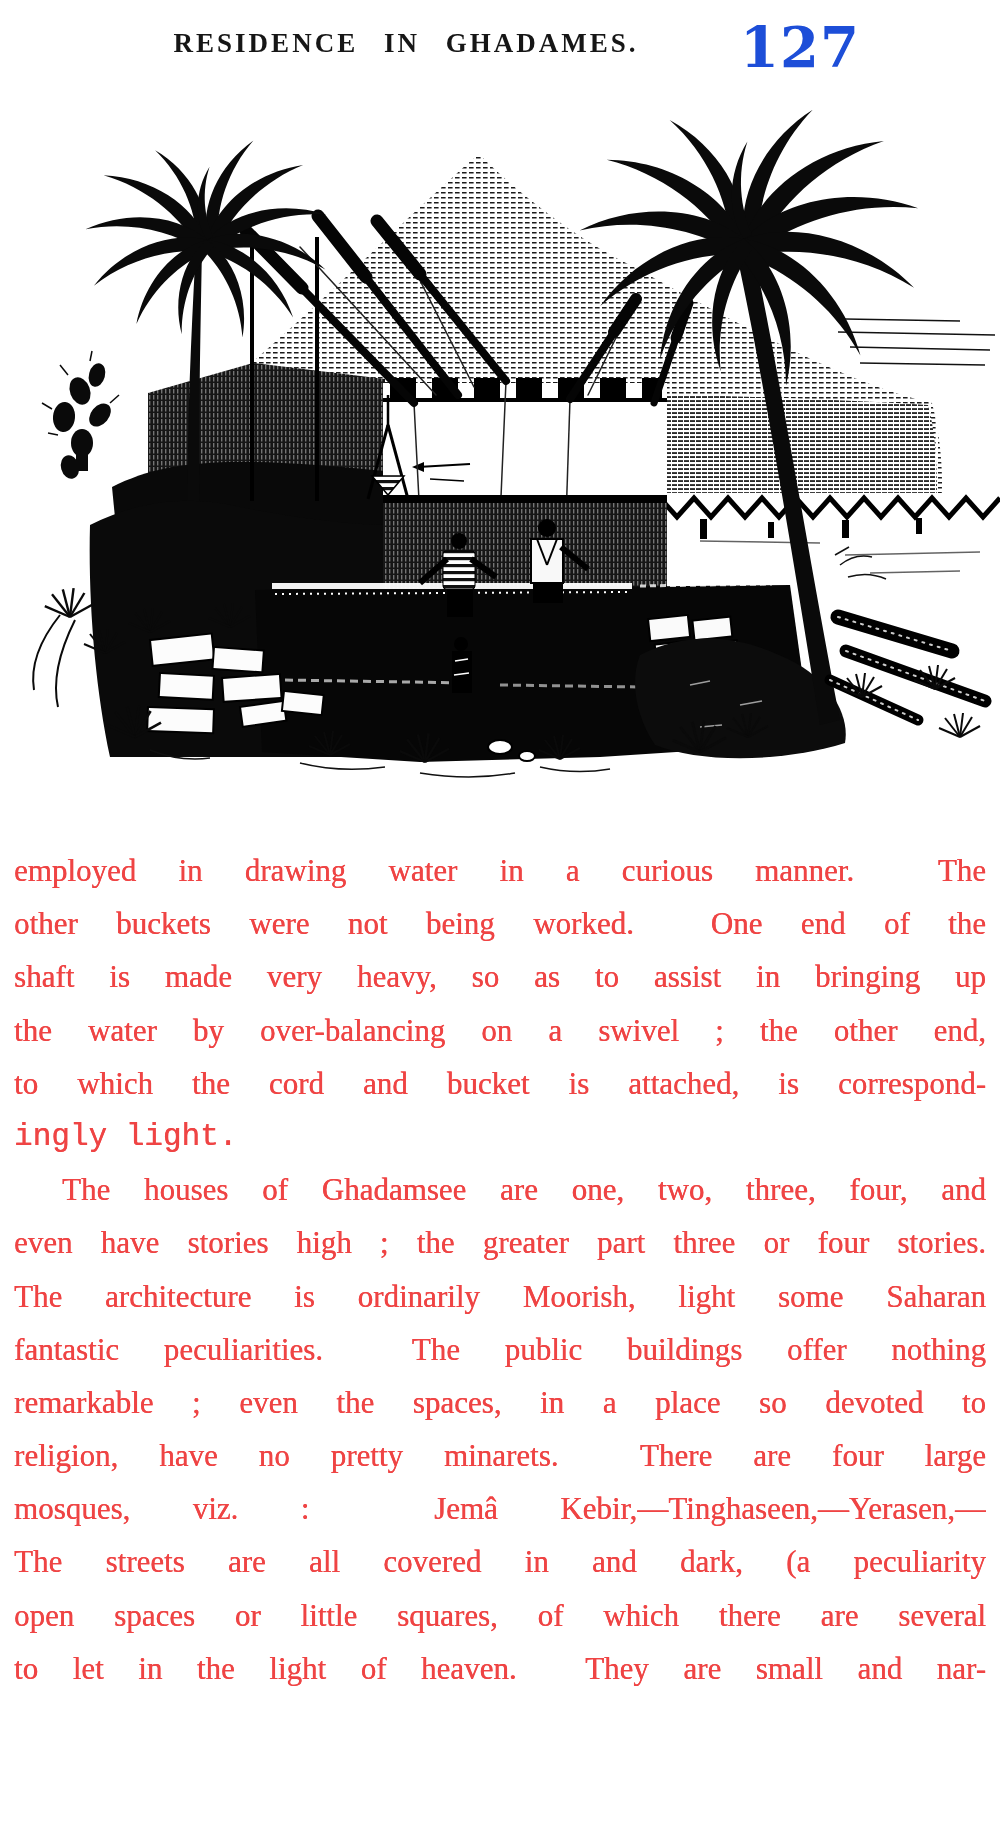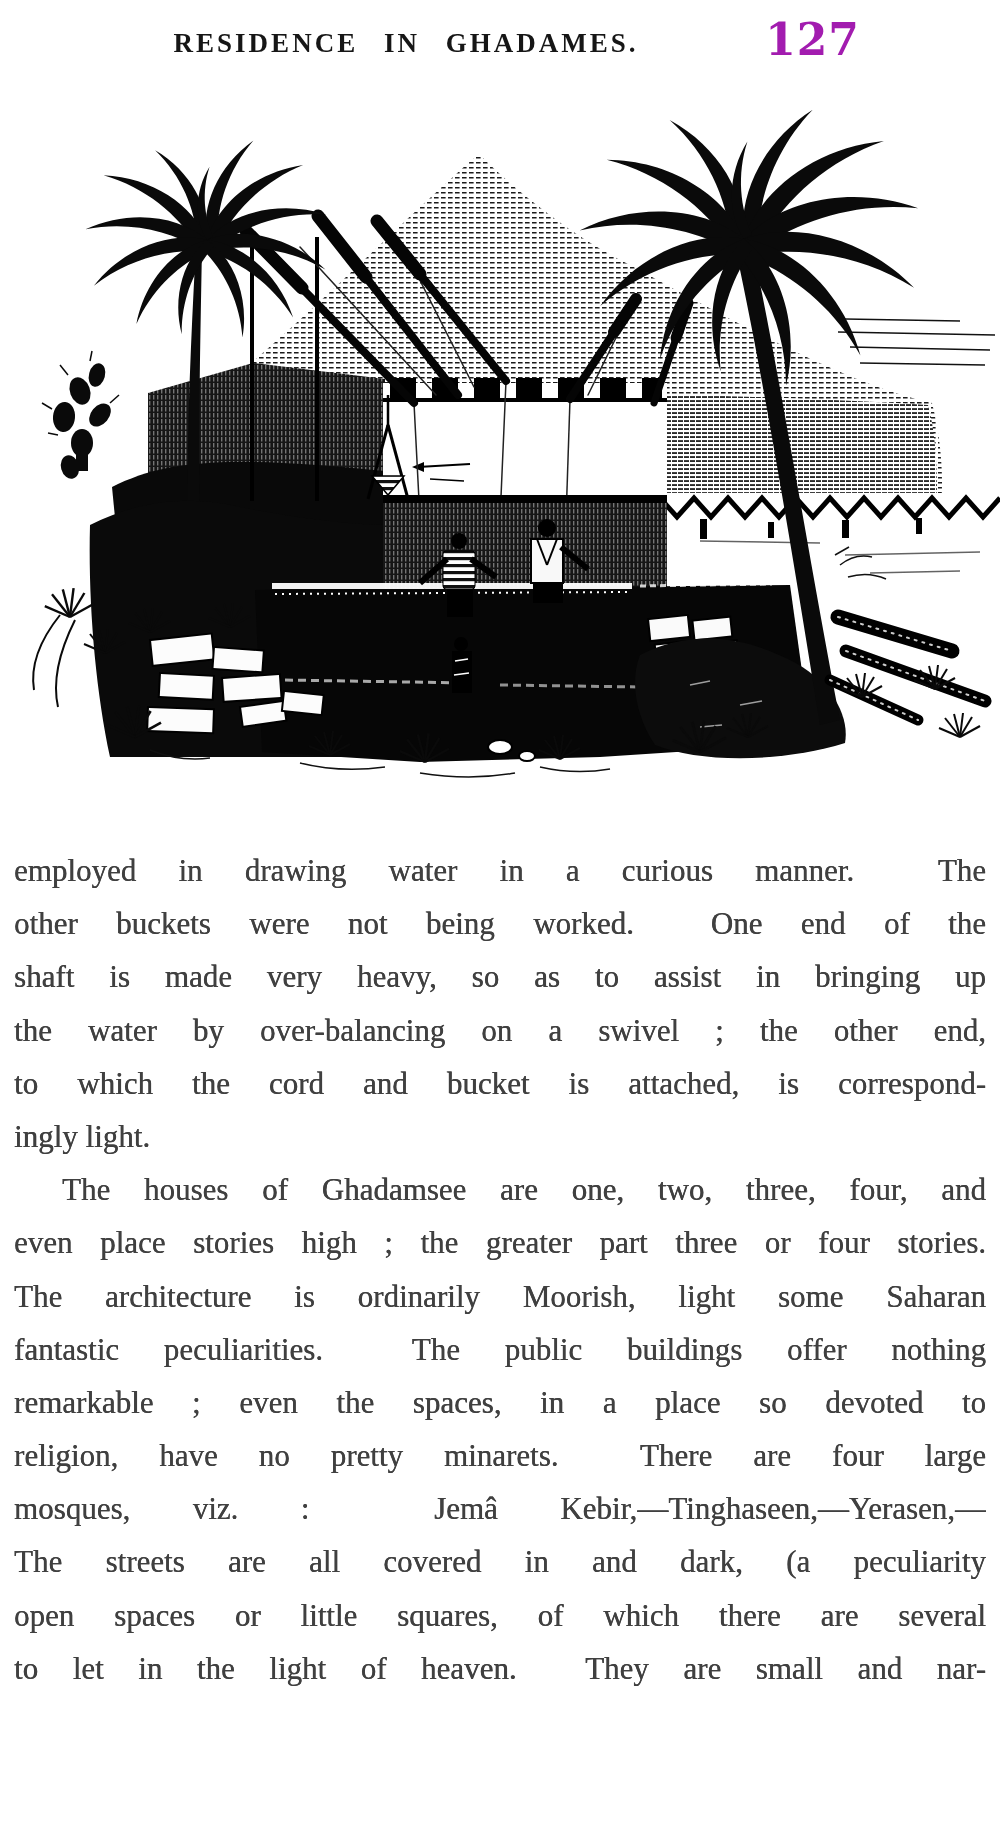--- a/index.html
+++ b/index.html
@@ -10,36 +10,36 @@
   }
   .page-header{position:absolute;top:12px;left:0;width:882px;height:60px;}
   .running-title{
     position:absolute;top:16px;left:0;width:100%;text-align:center;
     transform:translateX(-35px);
     font-weight:bold;font-size:27px;letter-spacing:3px;word-spacing:16px;
     color:#161616;
   }
   .page-number{
     position:absolute;top:2px;right:22px;
-    font-size:44px;font-weight:bold;letter-spacing:1px;color:#a21caf;
+    font-size:56px;font-weight:bold;letter-spacing:1px;color:#1d4ed8;
     font-family:"DejaVu Serif","Liberation Serif",serif;
   }
   figure.illustration{position:absolute;top:95px;left:0;width:1000px;height:700px;margin:0;}
   .text-block{
     position:absolute;top:844px;left:14px;width:972px;
-    font-size:31px;line-height:53.2px;color:#404040;
+    font-size:31px;line-height:53.2px;color:#ef4444;
     text-shadow:0.35px 0 currentColor;
   }
   .paragraph{margin:0;}
   .line{
     height:53.2px;overflow:hidden;
     text-align:justify;text-align-last:justify;
   }
   .line.indent{text-indent:48px;}
-  .line.no-justify{text-align-last:left;}
+  .line.no-justify{text-align-last:left;font-family:Liberation Mono, monospace;}
 </style>
 </head>
 <body>
 
 <div class="page-header">
   <div class="running-title">RESIDENCE IN GHADAMES.</div>
   <div class="page-number">127</div>
 </div>
 
 <figure class="illustration" aria-label="Wood engraving: a crenellated well enclosure at Ghadames with counterpoised draw-poles, two date palms, a prickly-pear cactus, stone blocks, and figures drawing water at a dark trough before a sand hill.">
@@ -321,21 +321,21 @@
     <div class="paragraph">
       <div class="line">employed in drawing water in a curious manner.&nbsp; The</div>
       <div class="line">other buckets were not being worked.&nbsp; One end of the</div>
       <div class="line">shaft is made very heavy, so as to assist in bringing up</div>
       <div class="line">the water by over-balancing on a swivel ; the other end,</div>
       <div class="line">to which the cord and bucket is attached, is correspond-</div>
       <div class="line no-justify">ingly light.</div>
     </div>
     <div class="paragraph">
       <div class="line indent">The houses of Ghadamsee are one, two, three, four, and</div>
-      <div class="line">even place stories high ; the greater part three or four stories.</div>
+      <div class="line">even have stories high ; the greater part three or four stories.</div>
       <div class="line">The architecture is ordinarily Moorish, light some Saharan</div>
       <div class="line">fantastic peculiarities.&nbsp; The public buildings offer nothing</div>
       <div class="line">remarkable ; even the spaces, in a place so devoted to</div>
       <div class="line">religion, have no pretty minarets.&nbsp; There are four large</div>
       <div class="line">mosques, viz. :&nbsp; Jemâ Kebir,—Tinghaseen,—Yerasen,—</div>
       <div class="line">The streets are all covered in and dark, (a peculiarity</div>
       <div class="line">open spaces or little squares, of which there are several</div>
       <div class="line">to let in the light of heaven.&nbsp; They are small and nar-</div>
     </div>
   </main>

